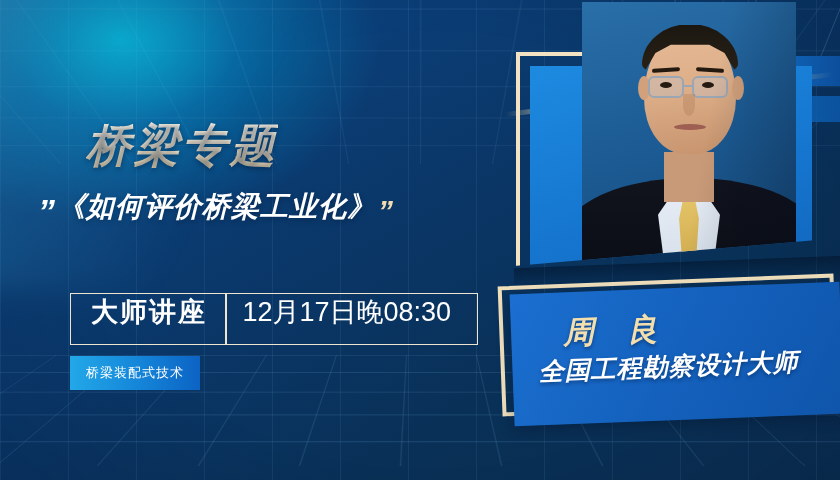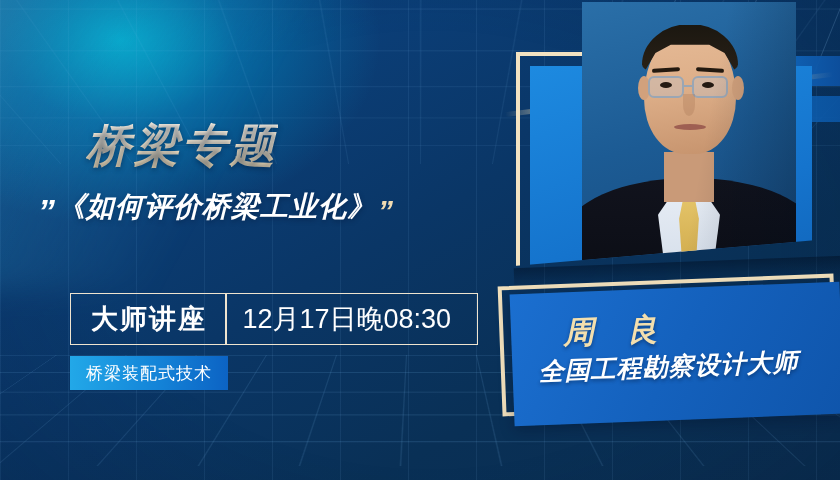--- a/index.html
+++ b/index.html
@@ -86,37 +86,37 @@
   }
   .q-close{
     font-size:30px;font-weight:bold;font-style:italic;color:#f2dcb2;
     line-height:1;align-self:flex-end;margin-left:2px;margin-bottom:2px;letter-spacing:-2px;
   }
 
   .info-box{
     position:absolute;left:70px;top:277px;
     width:408px;height:52px;
     border:1.5px solid #efe4cf;
-    display:flex;align-items:center;
+    display:flex;
   }
   .info-left{
     flex:0 0 auto;padding:0 18px 0 20px;
     font-size:27px;font-weight:bold;color:#ffffff;letter-spacing:2px;
   }
   .info-div{width:1.5px;height:100%;background:#efe4cf;}
   .info-right{
     flex:1 1 auto;padding-left:16px;
     font-size:27px;color:#ffffff;letter-spacing:0px;white-space:nowrap;
   }
 
   .tag-row{position:absolute;left:70px;top:340px;display:flex;gap:46px;}
   .tag{
     height:34px;padding:0 16px;
     display:flex;align-items:center;justify-content:center;
-    font-size:17px;color:#ffffff;letter-spacing:1px;
+    font-size:13px;color:#ffffff;letter-spacing:1px;
     background:linear-gradient(90deg,#22a8e8 0%,#1484d8 55%,#0c63c4 100%);
   }
   .tag.t2{background:linear-gradient(90deg,#2fb3ec 0%,#1b8ddb 60%,#0f6ac8 100%);}
 
   
   .right-col{position:absolute;left:490px;top:0;width:350px;height:100%;}
 
   .band{position:absolute;background:linear-gradient(90deg,#1f8fe0 0%,#1270c8 60%,#0d4f9e 100%);}
   .band.b1{left:138px;top:56px;width:214px;height:30px;opacity:.95;}
   .band.b2{left:196px;top:96px;width:160px;height:26px;opacity:.85;

